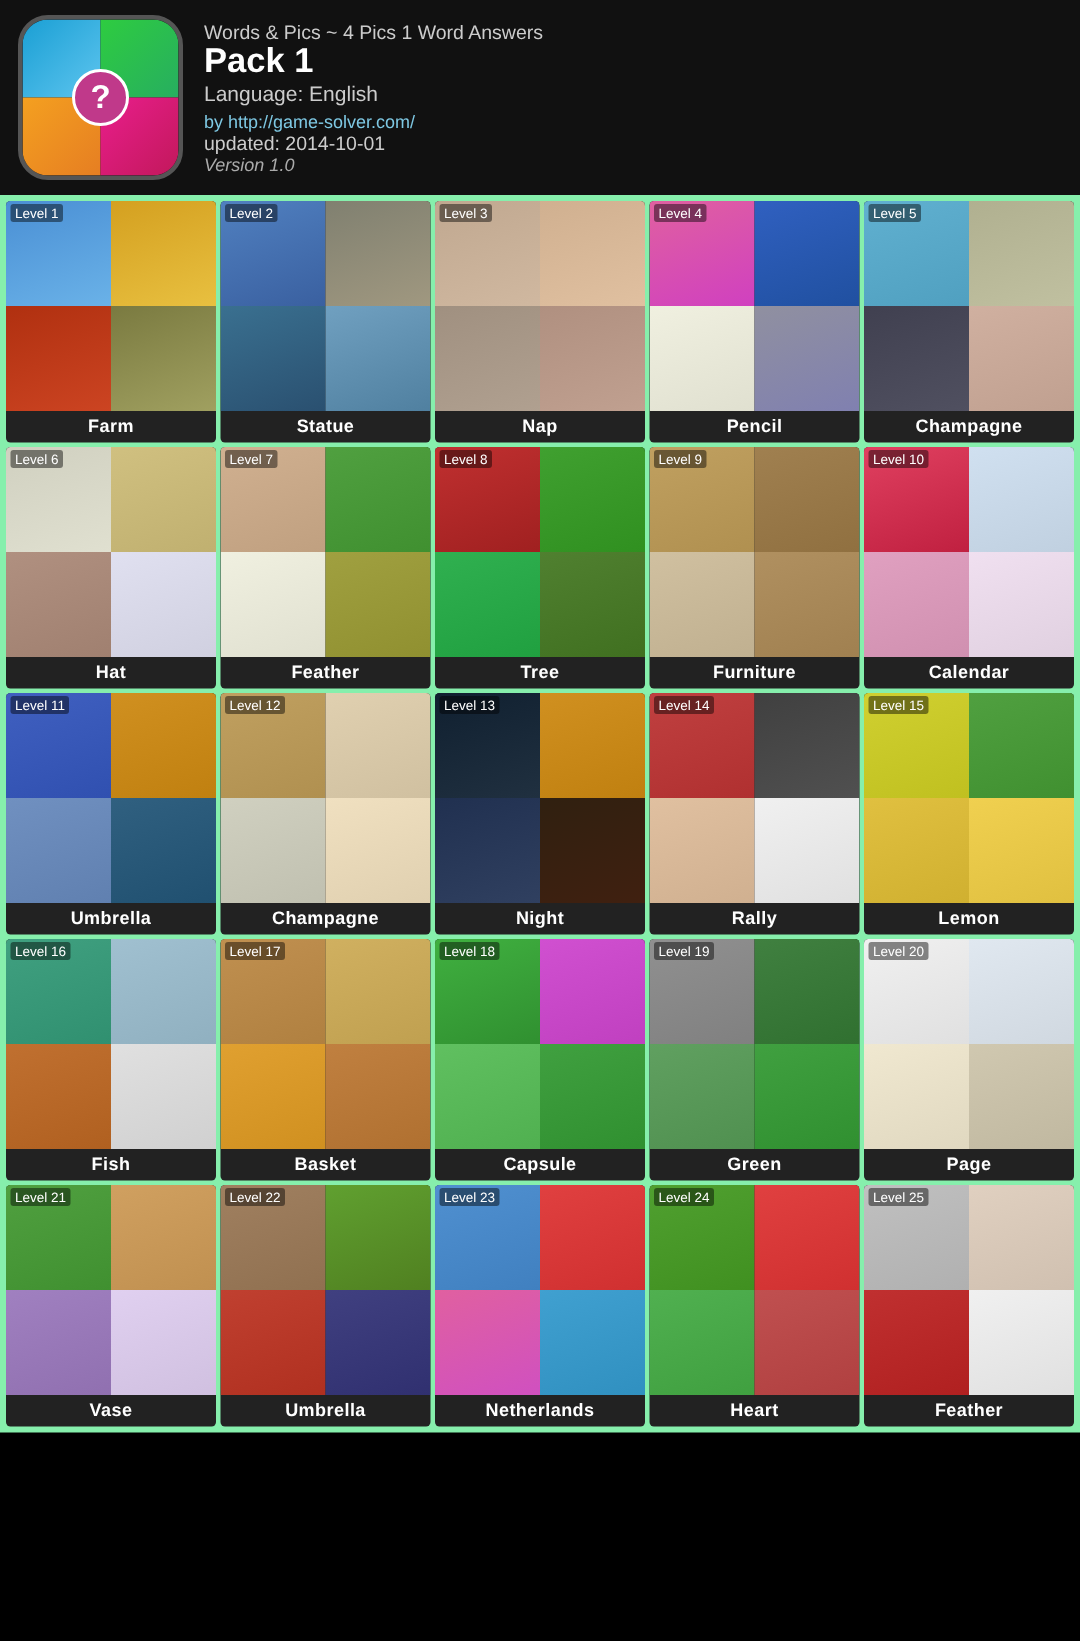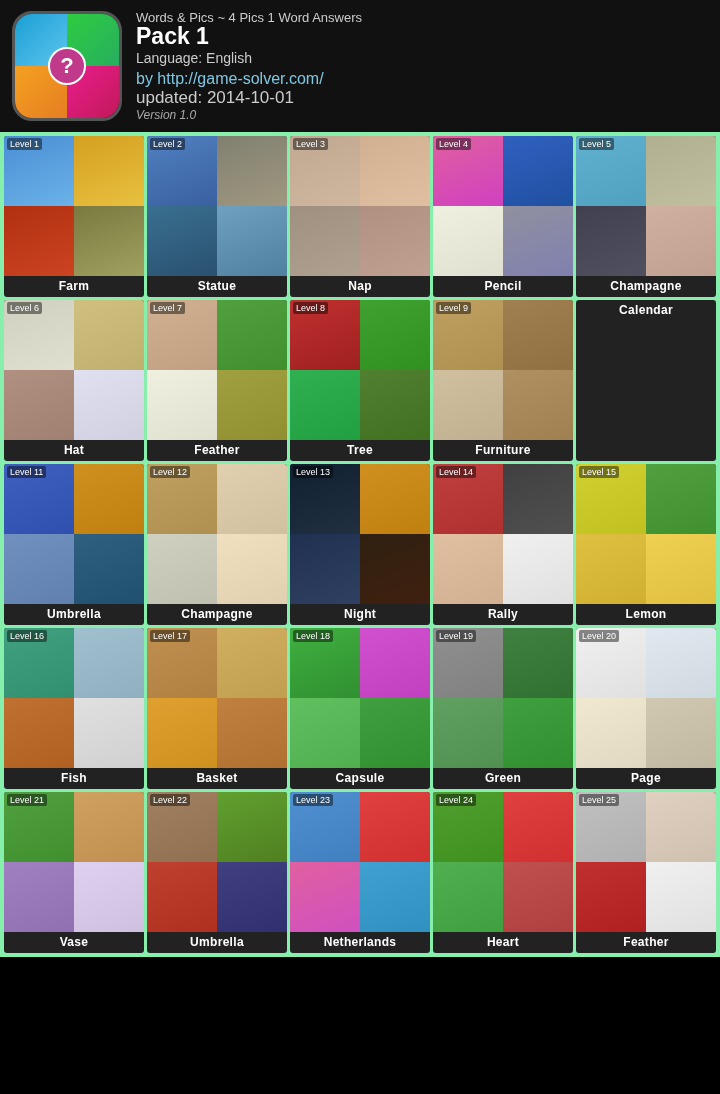--- a/index.html
+++ b/index.html
@@ -44,22 +44,22 @@
       width: 38px; height: 38px;
       display: flex; align-items: center; justify-content: center;
       font-size: 22px; font-weight: bold; color: #fff;
       border: 2px solid #fff;
       z-index: 2;
     }
     .header-text { flex: 1; color: #fff; }
     .header-title-small { font-size: 13px; color: #ccc; }
     .header-title-big { font-size: 23px; font-weight: bold; color: #fff; line-height: 1; }
     .header-lang { font-size: 14px; color: #ccc; margin-top: 2px; }
-    .header-url { font-size: 16px; color: #7ec8e3; margin-top: 4px; }
-    .header-updated { font-size: 17px; color: #ccc; }
+    .header-url { font-size: 12px; color: #7ec8e3; margin-top: 4px; }
+    .header-updated { font-size: 13px; color: #ccc; }
     .header-version { font-size: 12px; color: #aaa; font-style: italic; }
 
     
     .grid-area {
       background: #86efac;
       padding: 4px;
       display: grid;
       grid-template-columns: repeat(5, 1fr);
       gap: 3px;
     }
@@ -338,20 +338,27 @@
       <div class="cell-img">
         <div class="level-badge">Level 9</div>
         <div class="quad furniture-q1"></div>
         <div class="quad furniture-q2"></div>
         <div class="quad furniture-q3"></div>
         <div class="quad furniture-q4"></div>
       </div>
       <div class="cell-label">Furniture</div>
     </div>
     <div class="cell">
+      <div class="cell-img">
+        <div class="level-badge">Level 10</div>
+        <div class="quad calendar-q1"></div>
+        <div class="quad calendar-q2"></div>
+        <div class="quad calendar-q3"></div>
+        <div class="quad calendar-q4"></div>
+      </div>
       <div class="cell-label">Calendar</div>
     </div>
     <div class="cell">
       <div class="cell-img">
         <div class="level-badge">Level 11</div>
         <div class="quad umbrella-q1"></div>
         <div class="quad umbrella-q2"></div>
         <div class="quad umbrella-q3"></div>
         <div class="quad umbrella-q4"></div>
       </div>

